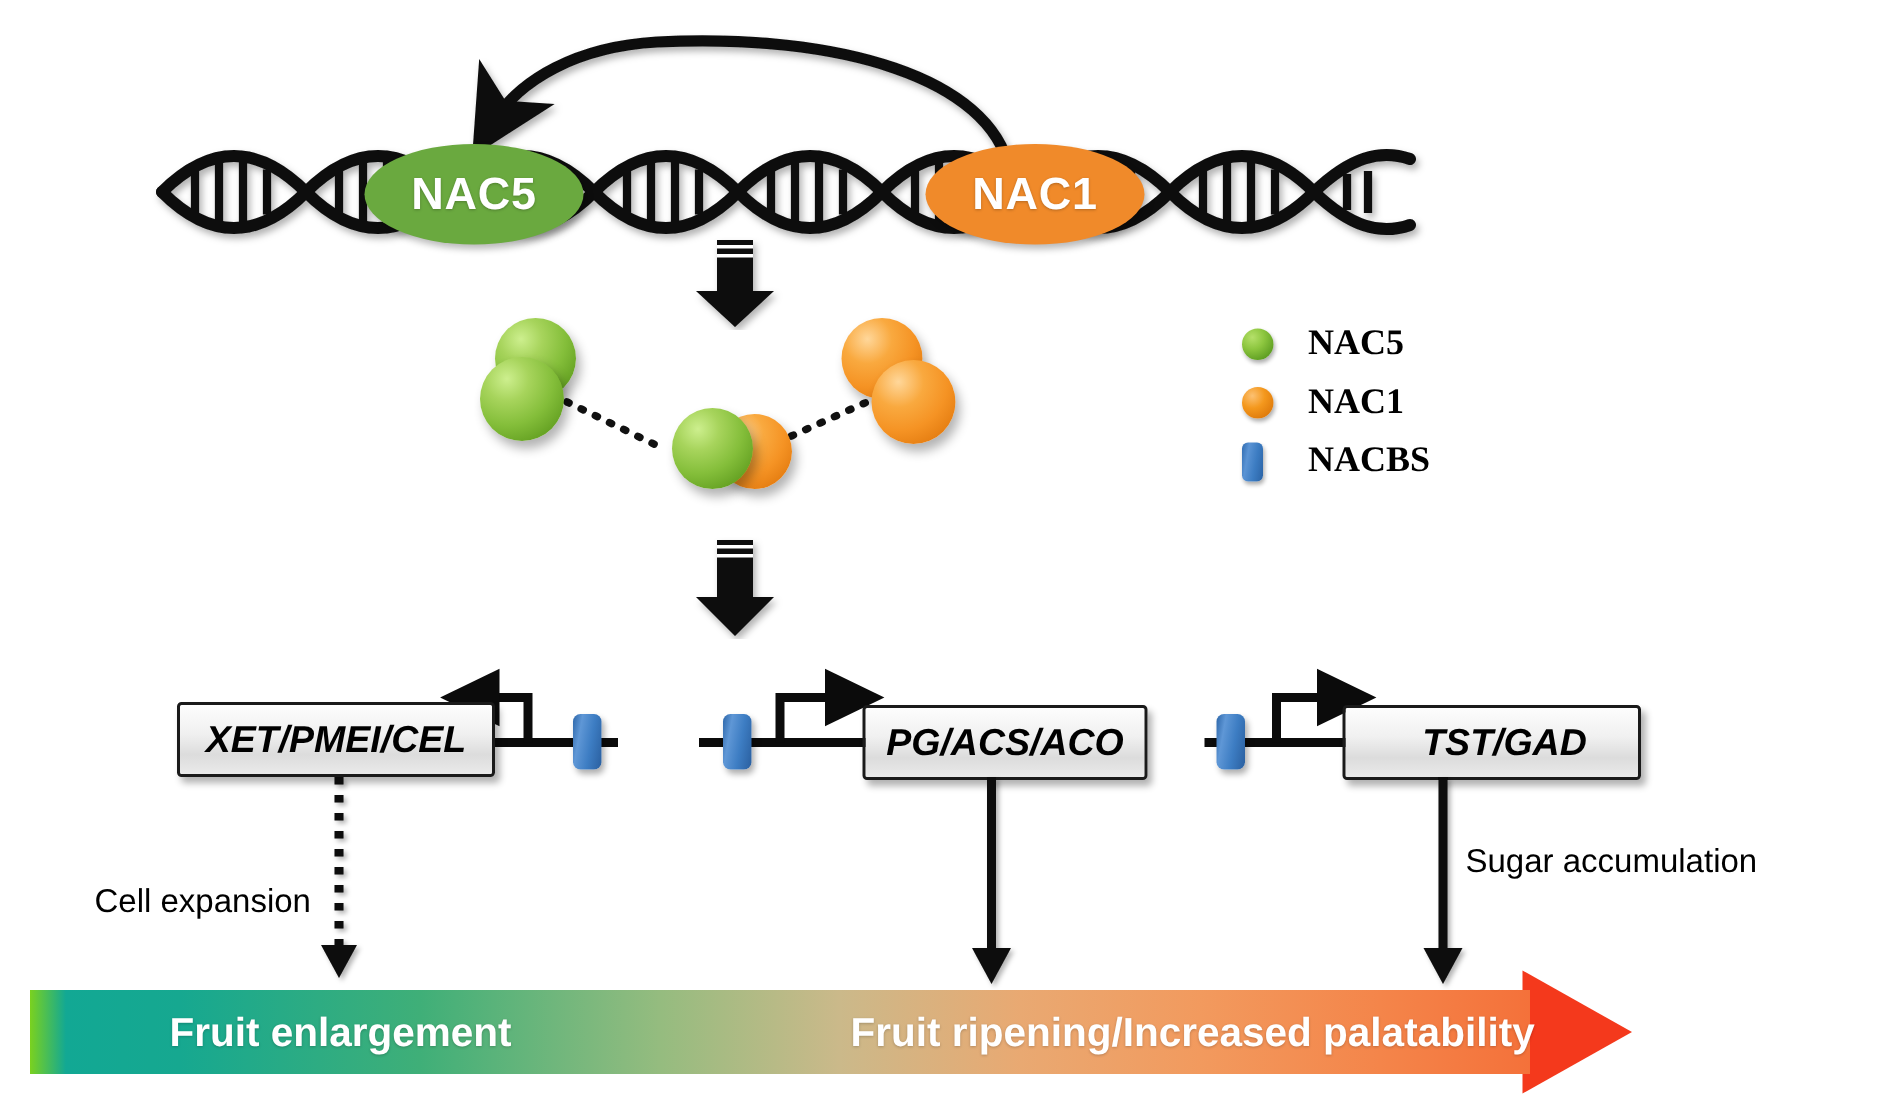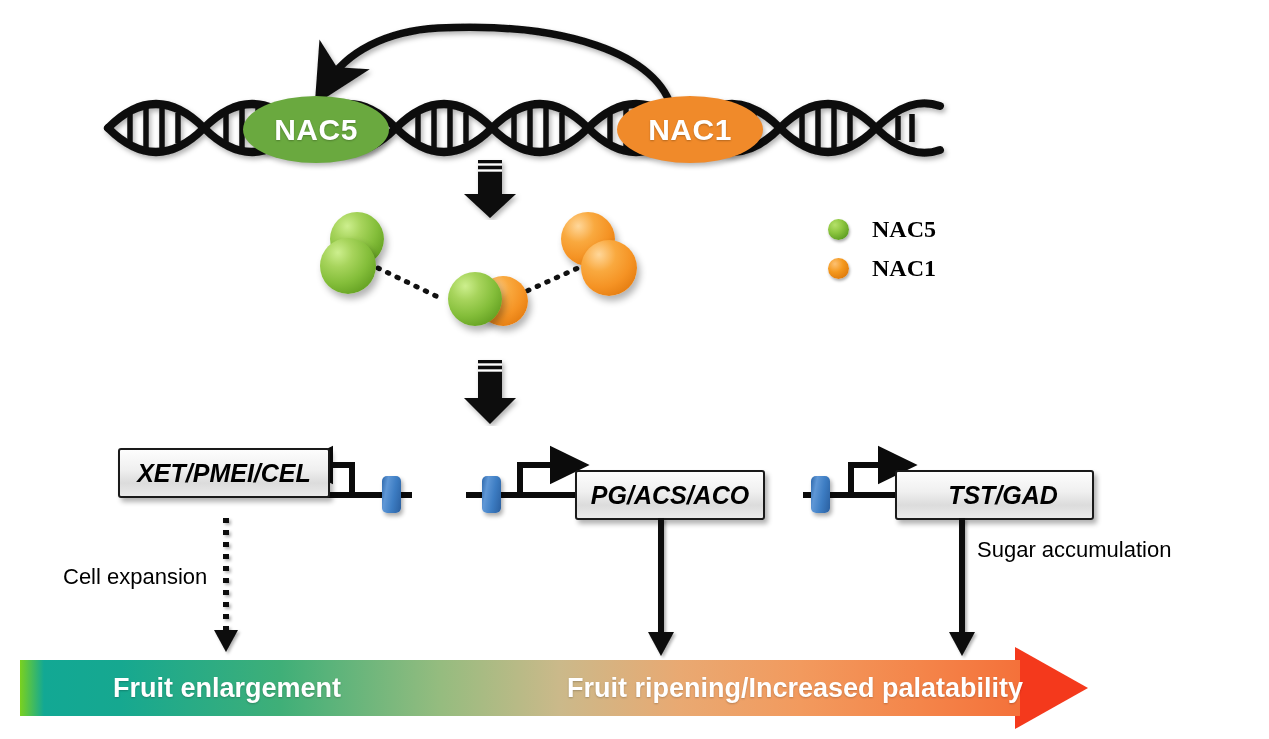--- a/index.html
+++ b/index.html
@@ -121,20 +121,21 @@
     box-shadow: 2px 3px 4px rgba(0,0,0,0.32);
   }
 
   
   .plain-label {
     position: absolute;
     font-family: "Liberation Sans", sans-serif;
     font-size: 22px;
     color: #000000;
     white-space: nowrap;
+    margin-top: 24px;
   }
 
   
   #outcome-bar-wrap {
     position: absolute;
     left: 20px;
     top: 660px;
     width: 1068px;
     height: 56px;
   }
@@ -285,20 +286,26 @@
         <span class="sphere-sm sphere-green-sm"></span>
       </span>
       <span class="legend-label">NAC5</span>
     </div>
     <div class="legend-row">
       <span class="legend-swatch">
         <span class="sphere-sm sphere-orange-sm"></span>
       </span>
       <span class="legend-label">NAC1</span>
     </div>
+    <div class="legend-row">
+      <span class="legend-swatch">
+        <span class="nacbs-sm"></span>
+      </span>
+      <span class="legend-label">NACBS</span>
+    </div>
   </div>
 
   <svg class="abs" style="left:452px; top:358px;" width="76" height="68">
     <g filter="url(#softshadow)">
       <path d="M26,2 L50,2 L50,40 L64,40 L38,66 L12,40 L26,40 Z" fill="#0b0b0b"></path>
       <line x1="26" y1="6.5" x2="50" y2="6.5" stroke="#ffffff" stroke-width="2.4"></line>
       <line x1="26" y1="12.5" x2="50" y2="12.5" stroke="#ffffff" stroke-width="2.4"></line>
     </g>
   </svg>
 
@@ -325,21 +332,21 @@
     <g>
       <line x1="803" y1="65" x2="898" y2="65" stroke="#0b0b0b" stroke-width="6"></line>
       <path d="M851,65 L851,35 L884,35" fill="none" stroke="#0b0b0b" stroke-width="6" marker-end="url(#tssarrowR)"></path>
     </g>
   </svg>
 
   <div class="nacbs" style="left:382px; top:476px;"></div>
   <div class="nacbs" style="left:482px; top:476px;"></div>
   <div class="nacbs" style="left:811px; top:476px;"></div>
 
-  <div class="gene-box" style="left:118px; top:448px; width:208px; height:46px;align-items:center;">
+  <div class="gene-box" style="left:118px; top:468px; width:208px; height:46px;align-items:center;">
     <span>XET/PMEI/CEL</span>
   </div>
 
   <div class="gene-box" style="left:575px; top:470px; width:186px; height:46px;text-align:center;">
     <span>PG/ACS/ACO</span>
   </div>
 
   <div class="gene-box" style="left:895px; top:470px; width:178px; height:46px;padding-left:17px;">
     <span>TST/GAD</span>
   </div>

